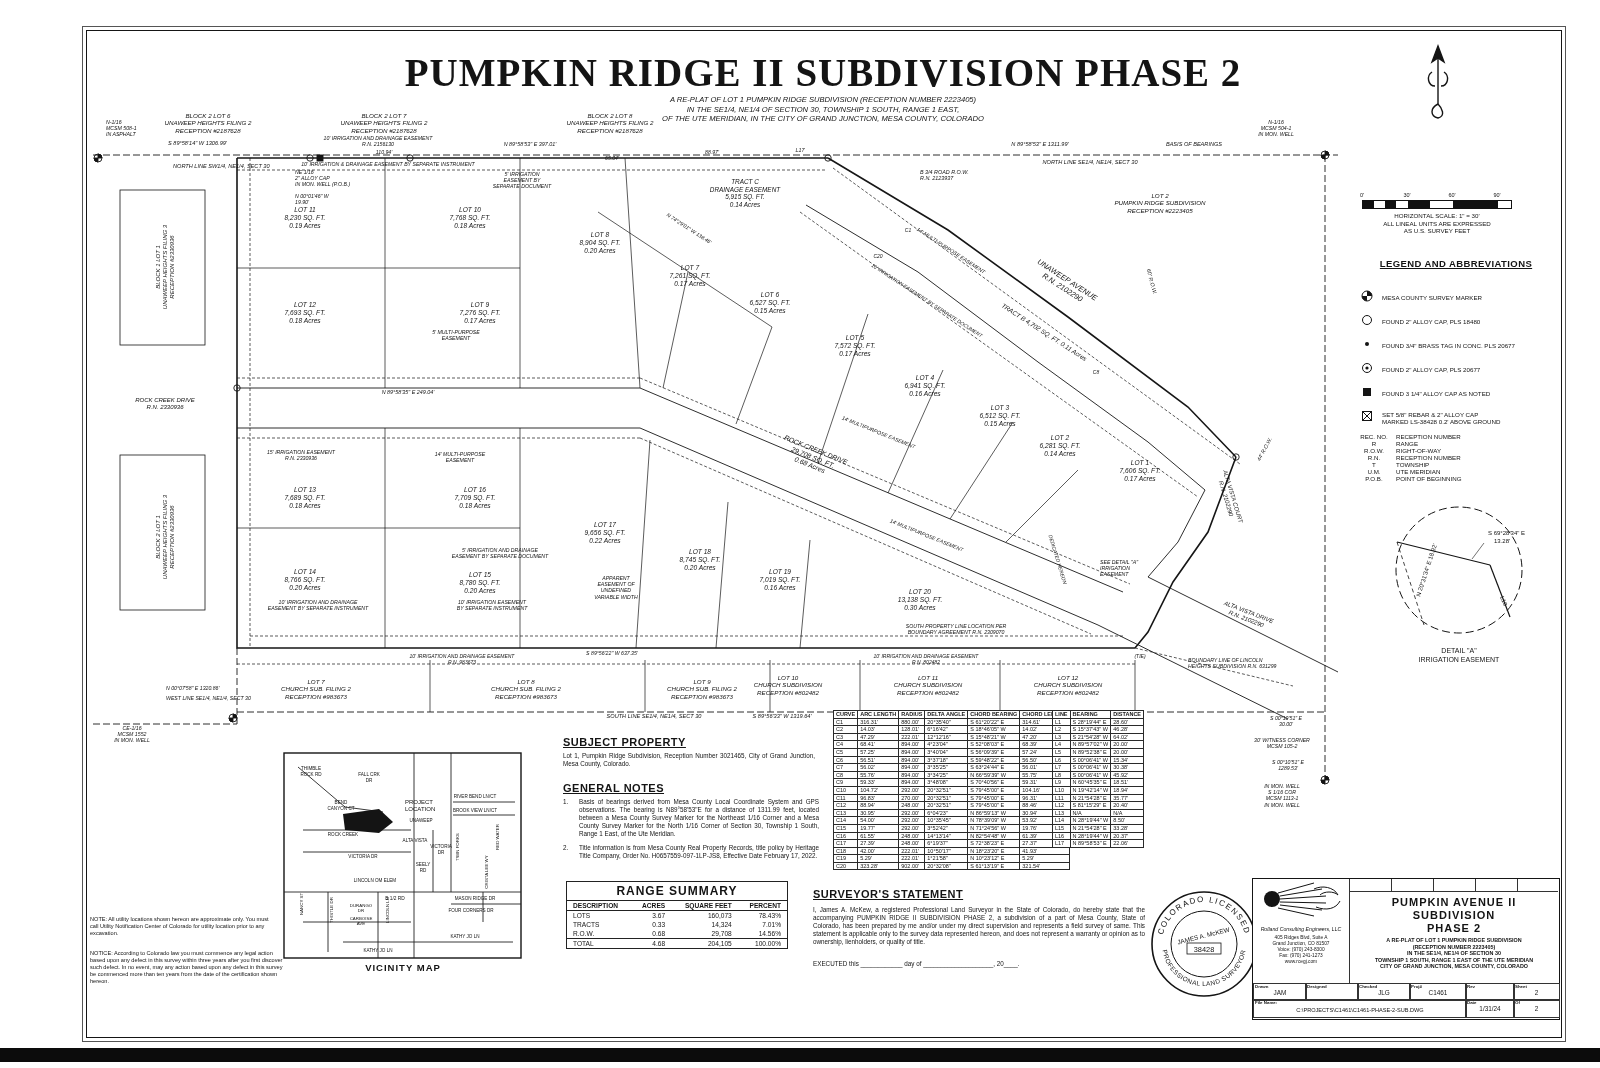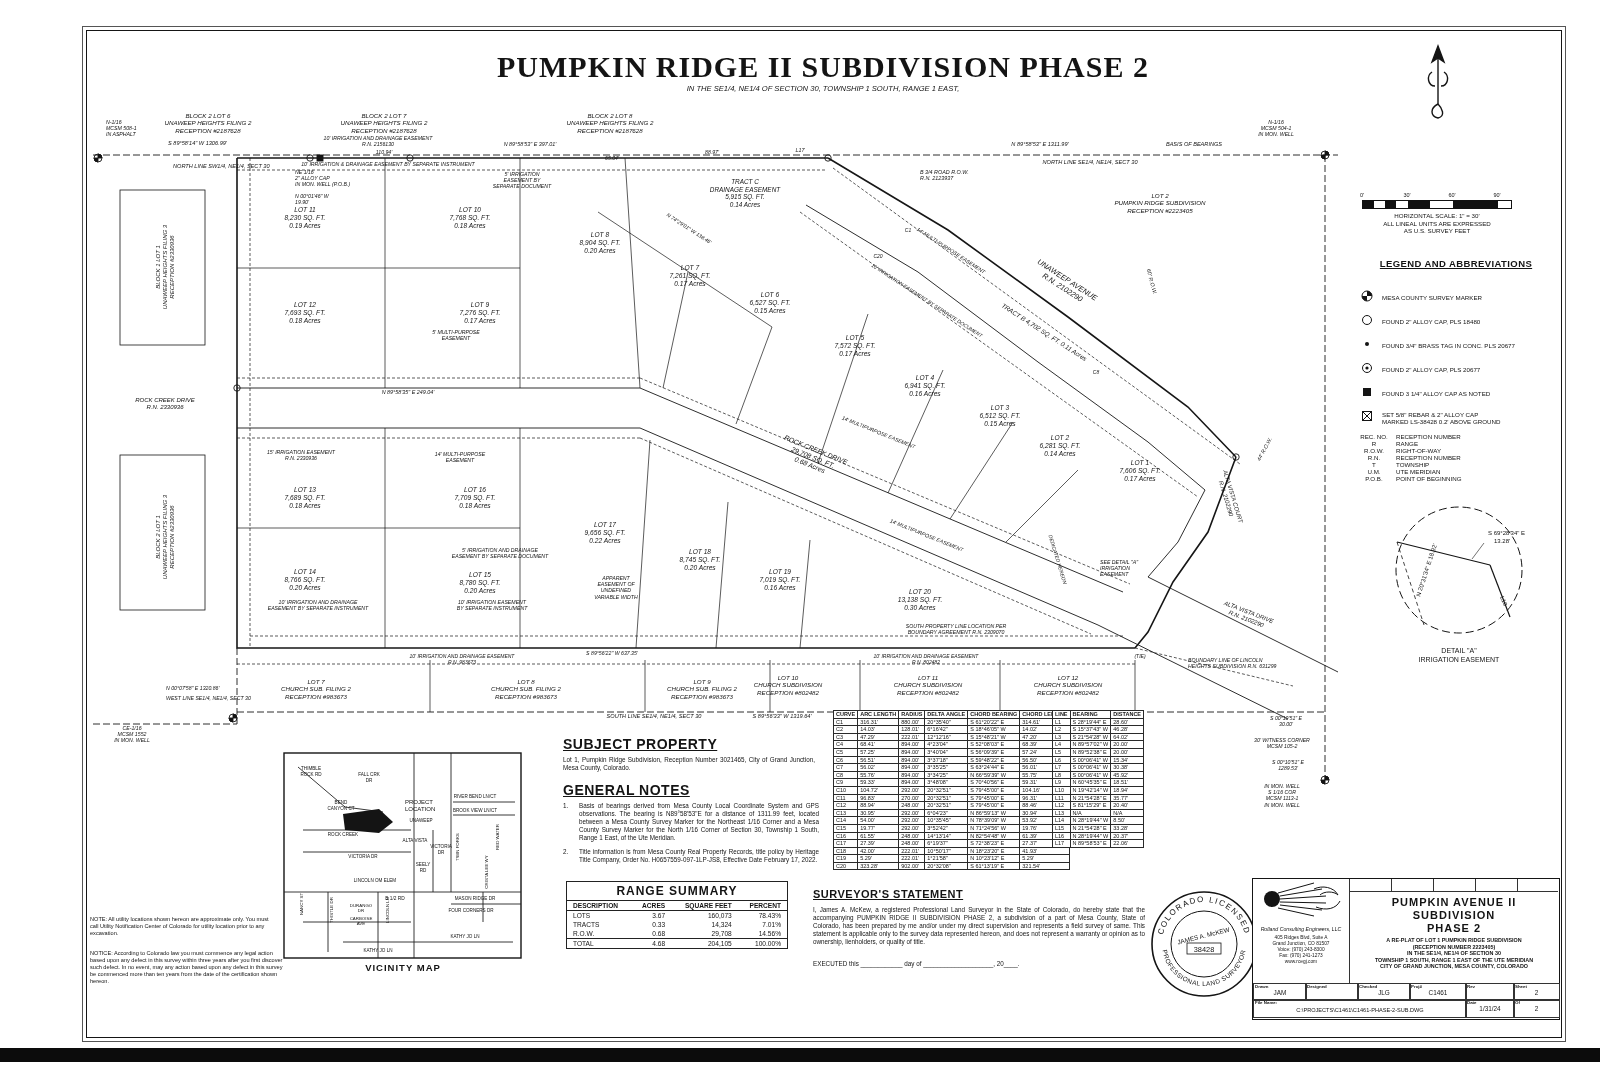--- a/index.html
+++ b/index.html
@@ -3,28 +3,28 @@
 <meta charset="utf-8">
 <style>
   html,body{margin:0;padding:0;background:#e8e8e6;}
   #sheet{position:relative;width:1600px;height:1068px;background:#ffffff;overflow:hidden;
          font-family:"Liberation Sans",sans-serif;color:#141414;}
   .frame{position:absolute;left:86px;top:30px;width:1474px;height:1006px;border:1.8px solid #151515;}
   .frame2{position:absolute;left:82px;top:26px;width:1482px;height:1014px;border:0.8px solid #555;}
   .bottom-strip{position:absolute;left:0;top:1048px;width:1600px;height:14px;background:#0c0c0c;}
 
   .title-area{position:absolute;left:88px;top:50px;width:1470px;text-align:center;}
-  .title-area h1{margin:0;font-family:"Liberation Serif",serif;font-weight:bold;font-size:30px;letter-spacing:1px;}
+  .title-area h1{margin:0;font-family:"Liberation Serif",serif;font-weight:bold;font-size:39px;letter-spacing:1px;}
   .title-area .sub{font-size:7.6px;font-style:italic;line-height:9.5px;}
 
   svg text{font-family:"Liberation Sans",sans-serif;fill:#141414;}
   #plat text{font-style:italic;}
   .ln{stroke:#161616;fill:none;}
 
-  .uh{font-weight:bold;font-size:14px;letter-spacing:.5px;text-decoration:underline;}
+  .uh{font-weight:bold;font-size:11px;letter-spacing:.5px;text-decoration:underline;}
   .smalltxt{font-size:6.3px;line-height:8px;text-align:justify;}
 
   
   #legend{position:absolute;left:1352px;top:258px;width:208px;}
   #legend .lg-head{text-align:center;font-weight:bold;font-size:9.5px;text-decoration:underline;margin-bottom:20px;letter-spacing:.4px;}
   .lg-row{display:flex;align-items:center;margin:0 0 6px 0;}
   .lg-sym{width:30px;flex:0 0 30px;text-align:center;}
   .lg-lab{font-size:6.2px;line-height:7.2px;}
   .ab-row{display:flex;}
   .ab-k{width:44px;flex:0 0 44px;font-size:6.2px;text-align:center;}
@@ -71,21 +71,23 @@
 </style>
 </head>
 <body>
 
 <div id="sheet">
   <div class="frame2"></div>
   <div class="frame"></div>
 
   <div class="title-area">
     <h1>PUMPKIN RIDGE II SUBDIVISION PHASE 2</h1>
+    <div class="sub">A RE-PLAT OF LOT 1 PUMPKIN RIDGE SUBDIVISION (RECEPTION NUMBER 2223405)</div>
     <div class="sub">IN THE SE1/4, NE1/4 OF SECTION 30, TOWNSHIP 1 SOUTH, RANGE 1 EAST,</div>
+    <div class="sub">OF THE UTE MERIDIAN, IN THE CITY OF GRAND JUNCTION, MESA COUNTY, COLORADO</div>
   </div>
 
   <svg id="plat" style="position:absolute;left:88px;top:112px;" width="1260" height="700" viewBox="0 0 1260 700">
 
     <g class="ln" stroke-width="0.9" stroke-dasharray="7,3">
       <line x1="5" y1="43" x2="1250" y2="43"></line>
       <line x1="149" y1="536" x2="149" y2="612"></line>
       <line x1="1237" y1="43" x2="1237" y2="668"></line>
       <line x1="149" y1="600" x2="1237" y2="600"></line>
       <line x1="5" y1="612" x2="149" y2="612"></line>

